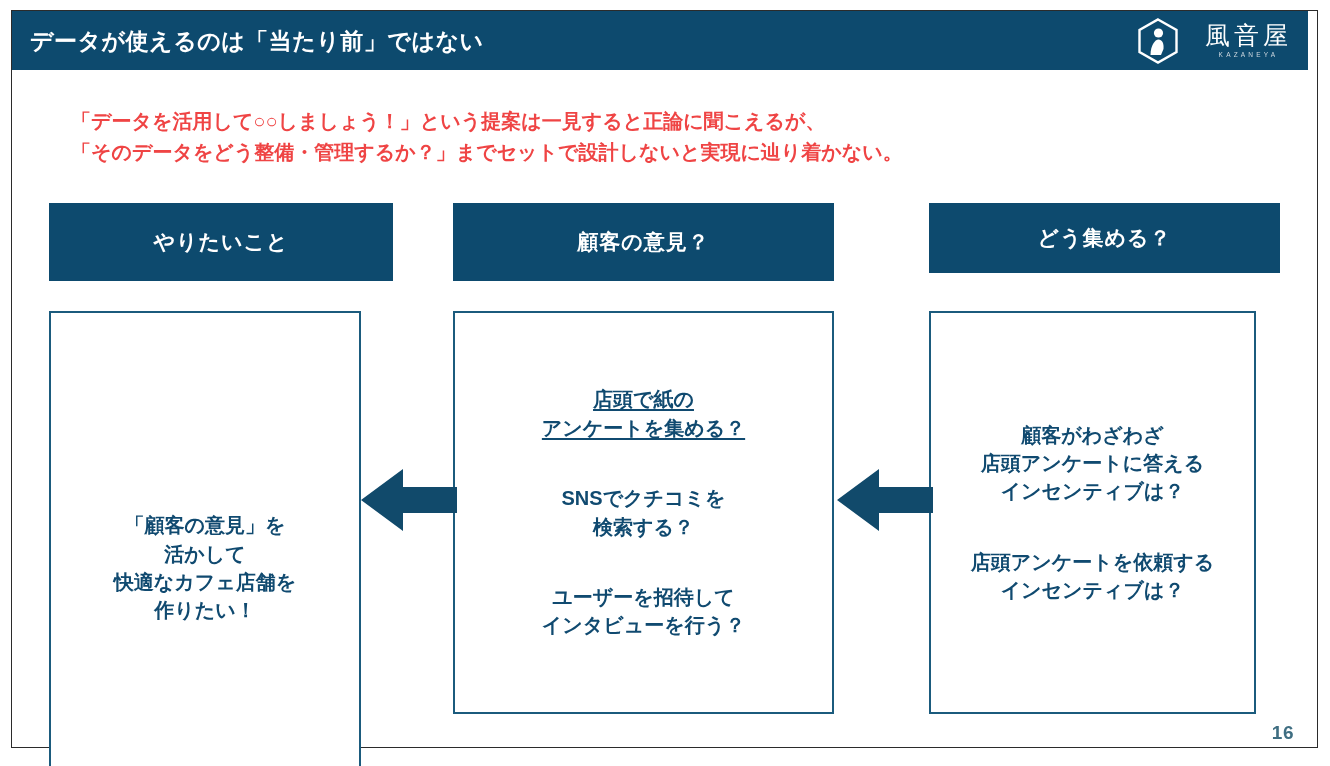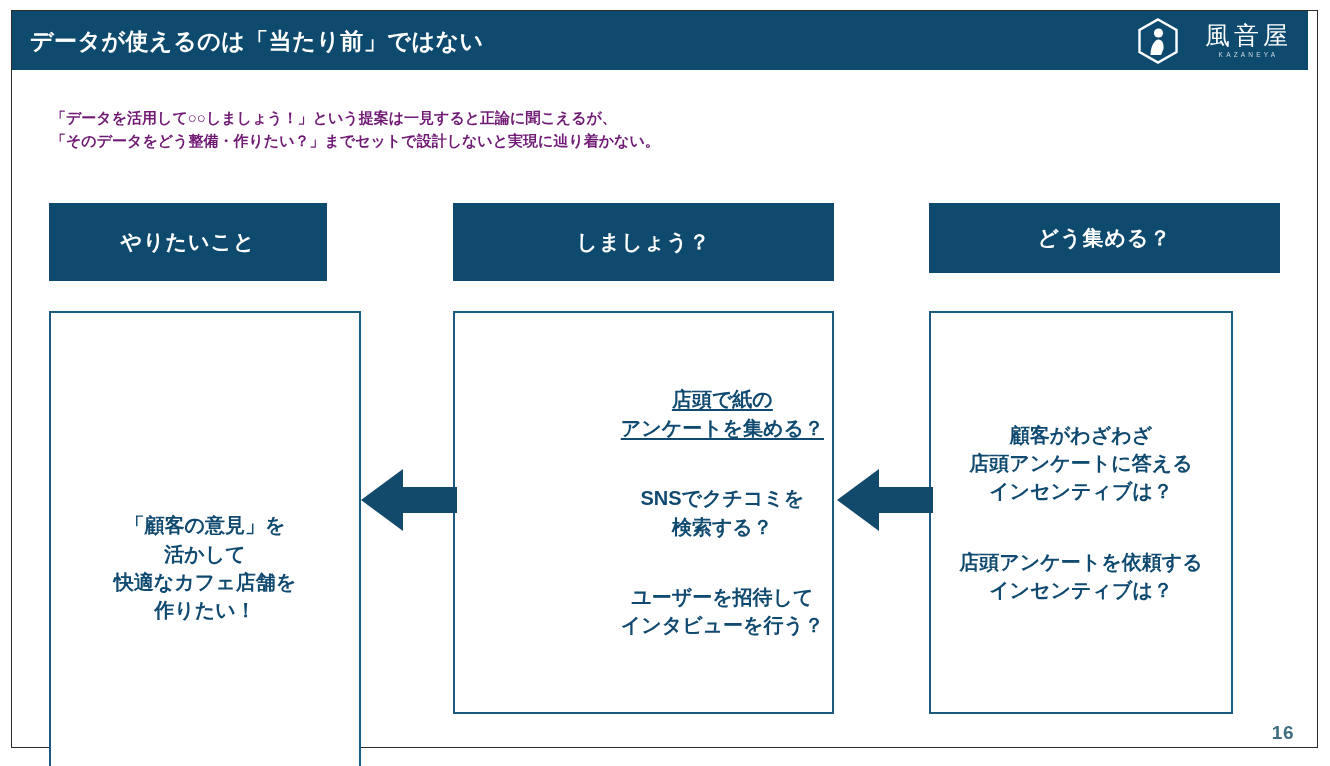--- a/index.html
+++ b/index.html
@@ -83,25 +83,25 @@
     color: #cfd9e0;
     font-size: 6.5px;
     letter-spacing: 3.2px;
     margin-top: 4px;
     white-space: nowrap;
   }
 
   
   .lead {
     position: absolute;
-    left: 51px;
+    left: 71px;
     top: 106px;
     width: 1200px;
-    color: #701a75;
-    font-size: 15px;
+    color: #ef4444;
+    font-size: 20px;
     font-weight: bold;
     line-height: 1.55;
     white-space: nowrap;
   }
   .lead-line { display: block; }
 
   
   .col-head {
     position: absolute;
     background: #0d4a6e;
@@ -110,37 +110,37 @@
     justify-content: center;
     box-sizing: border-box;
   }
   .col-head-label {
     color: #ffffff;
     font-size: 21px;
     font-weight: bold;
     letter-spacing: 1px;
     white-space: nowrap;
   }
-  .head-1 { left: 49px;  top: 203px; width: 278px; height: 78px; }
+  .head-1 { left: 49px;  top: 203px; width: 344px; height: 78px; }
   .head-2 { left: 453px; top: 203px; width: 381px; height: 78px; }
   .head-3 { left: 929px; top: 203px; width: 351px; height: 70px; }
 
   
   .col-box {
     position: absolute;
     background: #ffffff;
     border: 2px solid #1b5b7d;
     box-sizing: border-box;
     display: flex;
     align-items: center;
     justify-content: center;
   }
   .box-1 { left: 49px;  top: 311px; width: 312px; height: 514px; }
-  .box-2 { left: 453px; top: 311px; width: 381px; height: 403px; justify-content: flex-end; }
-  .box-3 { left: 929px; top: 311px; width: 304px; height: 403px; }
+  .box-2 { left: 453px; top: 311px; width: 381px; height: 403px; }
+  .box-3 { left: 929px; top: 311px; width: 327px; height: 403px; }
 
   .box-inner {
     text-align: center;
     color: #104a70;
     font-size: 20px;
     font-weight: bold;
     line-height: 1.42;
     padding: 0 8px;
   }
   .entry { margin: 0; }
@@ -192,28 +192,28 @@
       </div>
       <div class="logo-text-wrap">
         <span class="logo-kanji">風音屋</span>
         <span class="logo-roman">KAZANEYA</span>
       </div>
     </div>
   </div>
 
   <div class="lead">
     <span class="lead-line">「データを活用して○○しましょう！」という提案は一見すると正論に聞こえるが、</span>
-    <span class="lead-line">「そのデータをどう整備・作りたい？」までセットで設計しないと実現に辿り着かない。</span>
+    <span class="lead-line">「そのデータをどう整備・管理するか？」までセットで設計しないと実現に辿り着かない。</span>
   </div>
 
   <div class="col-head head-1">
     <span class="col-head-label">やりたいこと</span>
   </div>
   <div class="col-head head-2">
-    <span class="col-head-label">しましょう？</span>
+    <span class="col-head-label">顧客の意見？</span>
   </div>
   <div class="col-head head-3">
     <span class="col-head-label">どう集める？</span>
   </div>
 
   <div class="col-box box-1">
     <div class="box-inner">
       <div class="entry">
         <span class="entry-line">「顧客の意見」を</span>
         <span class="entry-line">活かして</span>

